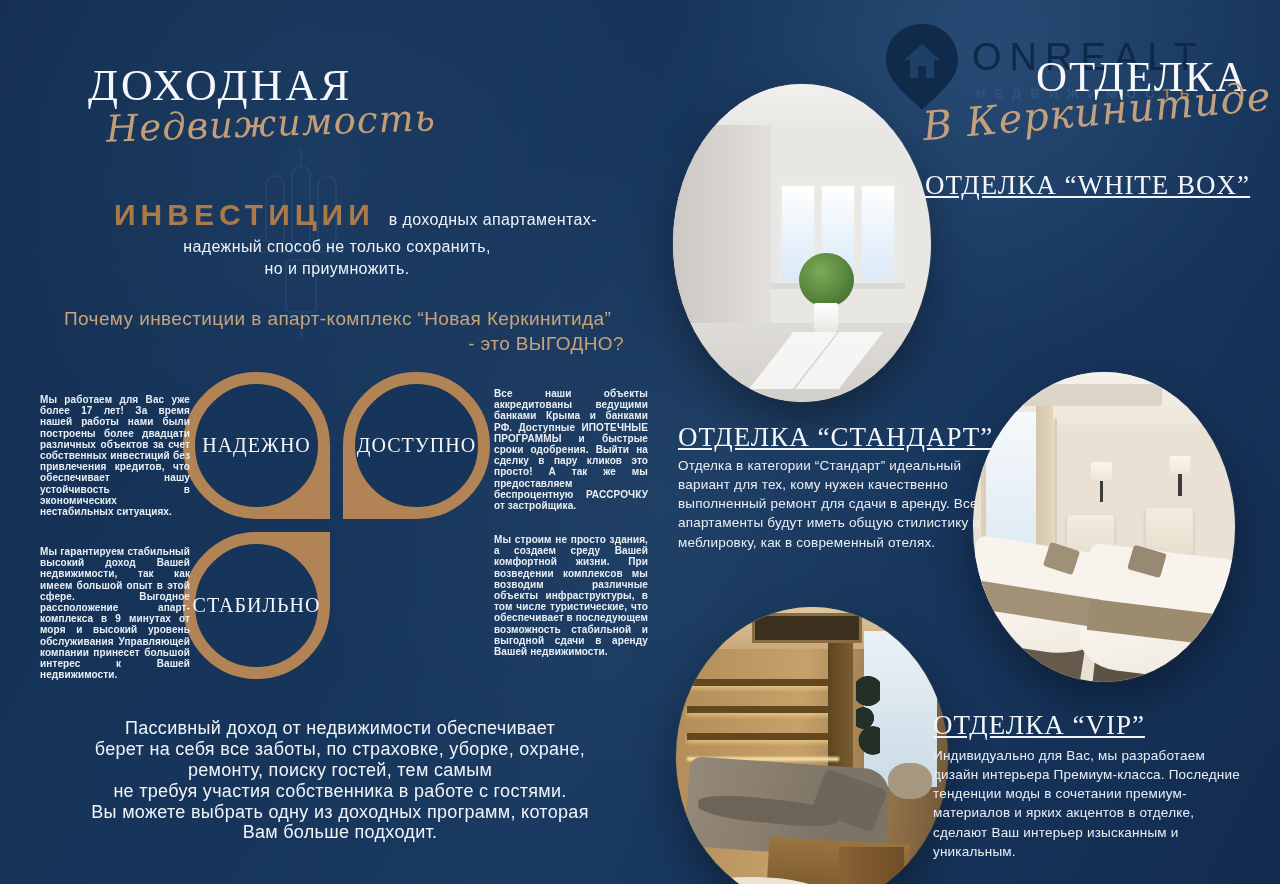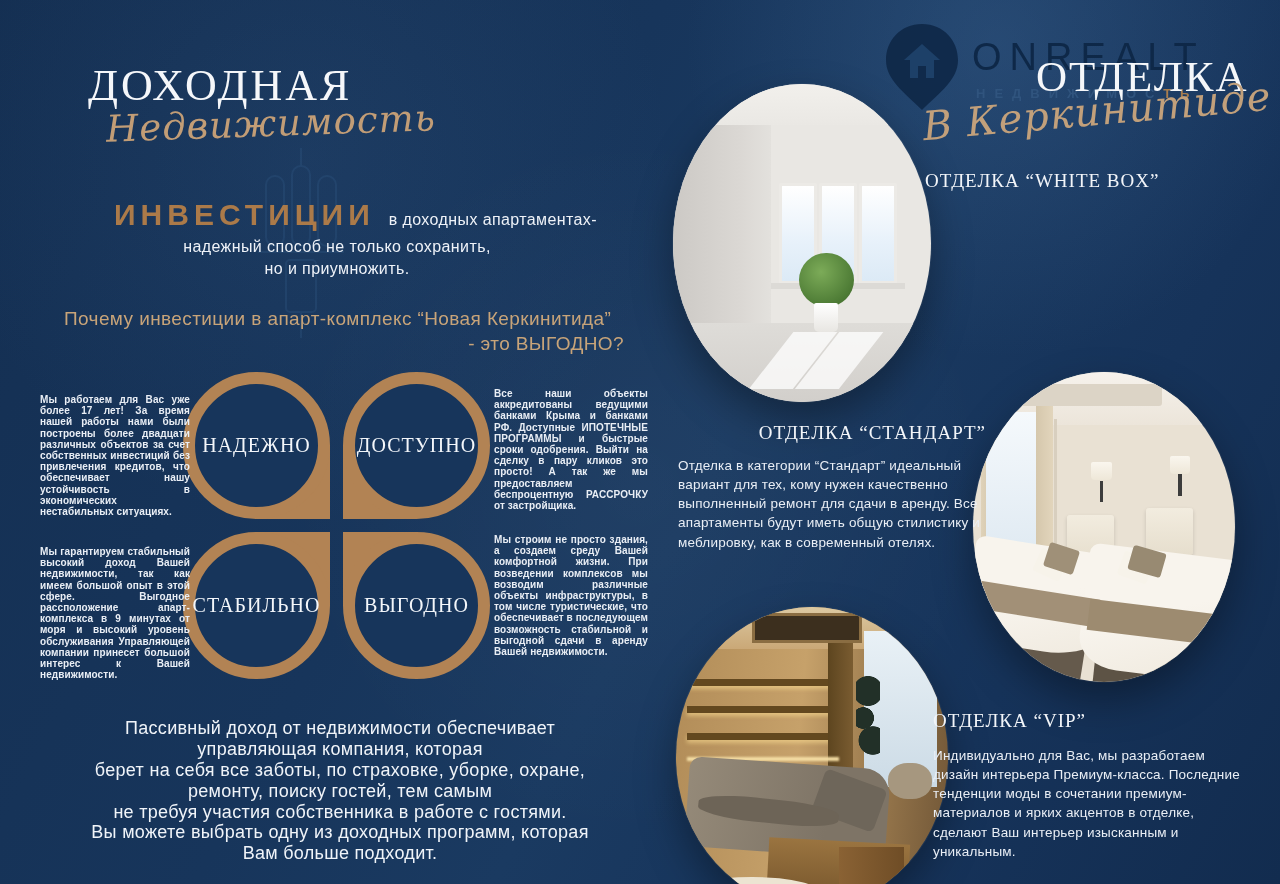--- a/index.html
+++ b/index.html
@@ -35,21 +35,21 @@
   .mini{width:150px;font-size:10px;font-weight:700;line-height:1.12;text-align:justify;color:#e9eef5;letter-spacing:.1px;}
   .footer{width:600px;text-align:center;font-size:18px;line-height:1.16;color:#f0f4f9;letter-spacing:.3px;}
   
   .colonnade{opacity:.55;}
   
   .logo-word{font-size:38px;font-weight:400;letter-spacing:8px;color:#0e2848;}
   .logo-sub{font-size:13px;letter-spacing:9px;color:#30547e;font-weight:600;}
   .logo-sub .accent{color:#a87d4e;}
   .r-title{font-family:"Liberation Serif", serif;font-size:43px;letter-spacing:2px;color:#f5f7fa;}
   .r-script{font-family:"DejaVu Serif", serif;font-style:italic;font-size:40px;color:#c2a07b;transform:rotate(-5deg);letter-spacing:1px;}
-  .sec-head{font-family:"Liberation Serif", serif;font-size:19px;letter-spacing:1px;color:#f2f5f9;white-space:nowrap;}
+  .sec-head{font-family:"Liberation Serif", serif;font-size:27px;letter-spacing:1px;color:#f2f5f9;white-space:nowrap;text-decoration:underline;}
   .sec-body{font-size:13.5px;line-height:1.42;color:#e9eef5;font-weight:500;letter-spacing:.2px;}
   
   .photo{border-radius:50%;overflow:hidden;box-shadow:0 0 0 1px rgba(255,255,255,.05), 0 18px 40px rgba(0,0,0,.35);}
   .photo *{position:absolute;}
   
   .p1{background:#e9e7e3;}
   .p1 .leftwall{left:0;top:0;width:38%;height:100%;background:linear-gradient(90deg,#ccc9c5,#dbd8d4 70%,#e3e1dd);}
   .p1 .ceil{left:0;top:0;width:100%;height:13%;background:linear-gradient(#f2f0ec,#eae8e4);}
   .p1 .win{top:31%;width:12.5%;height:30%;background:linear-gradient(#ffffff,#e7f1fa 60%,#dceaf6);border:3px solid #eceae6;border-radius:2px;}
   .p1 .w1{left:41%;} .p1 .w2{left:56.5%;} .p1 .w3{left:72%;}
@@ -151,36 +151,29 @@
       <div class="ring">
           <span>ДОСТУПНО</span>
         </div>
     </div>
     <div class="petal bl">
       <div class="wedge"></div>
       <div class="ring">
           <span>СТАБИЛЬНО</span>
         </div>
     </div>
-    <div class="petal br">
-      <div class="wedge"></div>
-      <div class="ring">
-          <span>ВЫГОДНО</span>
-        </div>
-    </div>
   </div>
 
   <div class="abs mini" style="left:40px;top:394px;">Мы работаем для Вас уже более 17 лет! За время нашей работы нами были построены более двадцати различных объектов за счет собственных инвестиций без привлечения кредитов, что обеспечивает нашу устойчивость в экономических нестабильных ситуациях.</div>
   <div class="abs mini" style="left:494px;top:388px;width:154px;">Все наши объекты аккредитованы ведущими банками Крыма и банками РФ. Доступные ИПОТЕЧНЫЕ ПРОГРАММЫ и быстрые сроки одобрения. Выйти на сделку в пару кликов это просто! А так же мы предоставляем беспроцентную РАССРОЧКУ от застройщика.</div>
   <div class="abs mini" style="left:40px;top:546px;">Мы гарантируем стабильный высокий доход Вашей недвижимости, так как имеем большой опыт в этой сфере. Выгодное рассположение апарт-комплекса в 9 минутах от моря и высокий уровень обслуживания Управляющей компании принесет большой интерес к Вашей недвижимости.</div>
   <div class="abs mini" style="left:494px;top:534px;width:154px;">Мы строим не просто здания, а создаем среду Вашей комфортной жизни. При возведении комплексов мы возводим различные объекты инфраструктуры, в том числе туристические, что обеспечивает в последующем возможность стабильной и выгодной сдачи в аренду Вашей недвижимости.</div>
 
   <div class="abs footer" style="left:40px;top:718px;">
     <div>Пассивный доход от недвижимости обеспечивает</div>
-    <div>управляющая компания,  которая</div>
     <div>берет на себя все заботы, по страховке, уборке, охране,</div>
     <div>ремонту, поиску гостей, тем самым</div>
     <div>не требуя участия собственника в работе с гостями.</div>
     <div>Вы можете выбрать одну из доходных программ, которая</div>
     <div>Вам больше подходит.</div>
   </div>
 
   <div class="abs pin-wrap" style="left:878px;top:20px;">
     <svg width="88" height="92" viewBox="0 0 88 92">
       <path d="M44 4 C66 4 80 21 80 40 C80 60 62 72 44 90 C26 72 8 60 8 40 C8 21 22 4 44 4 Z" fill="#0f2848"></path>

